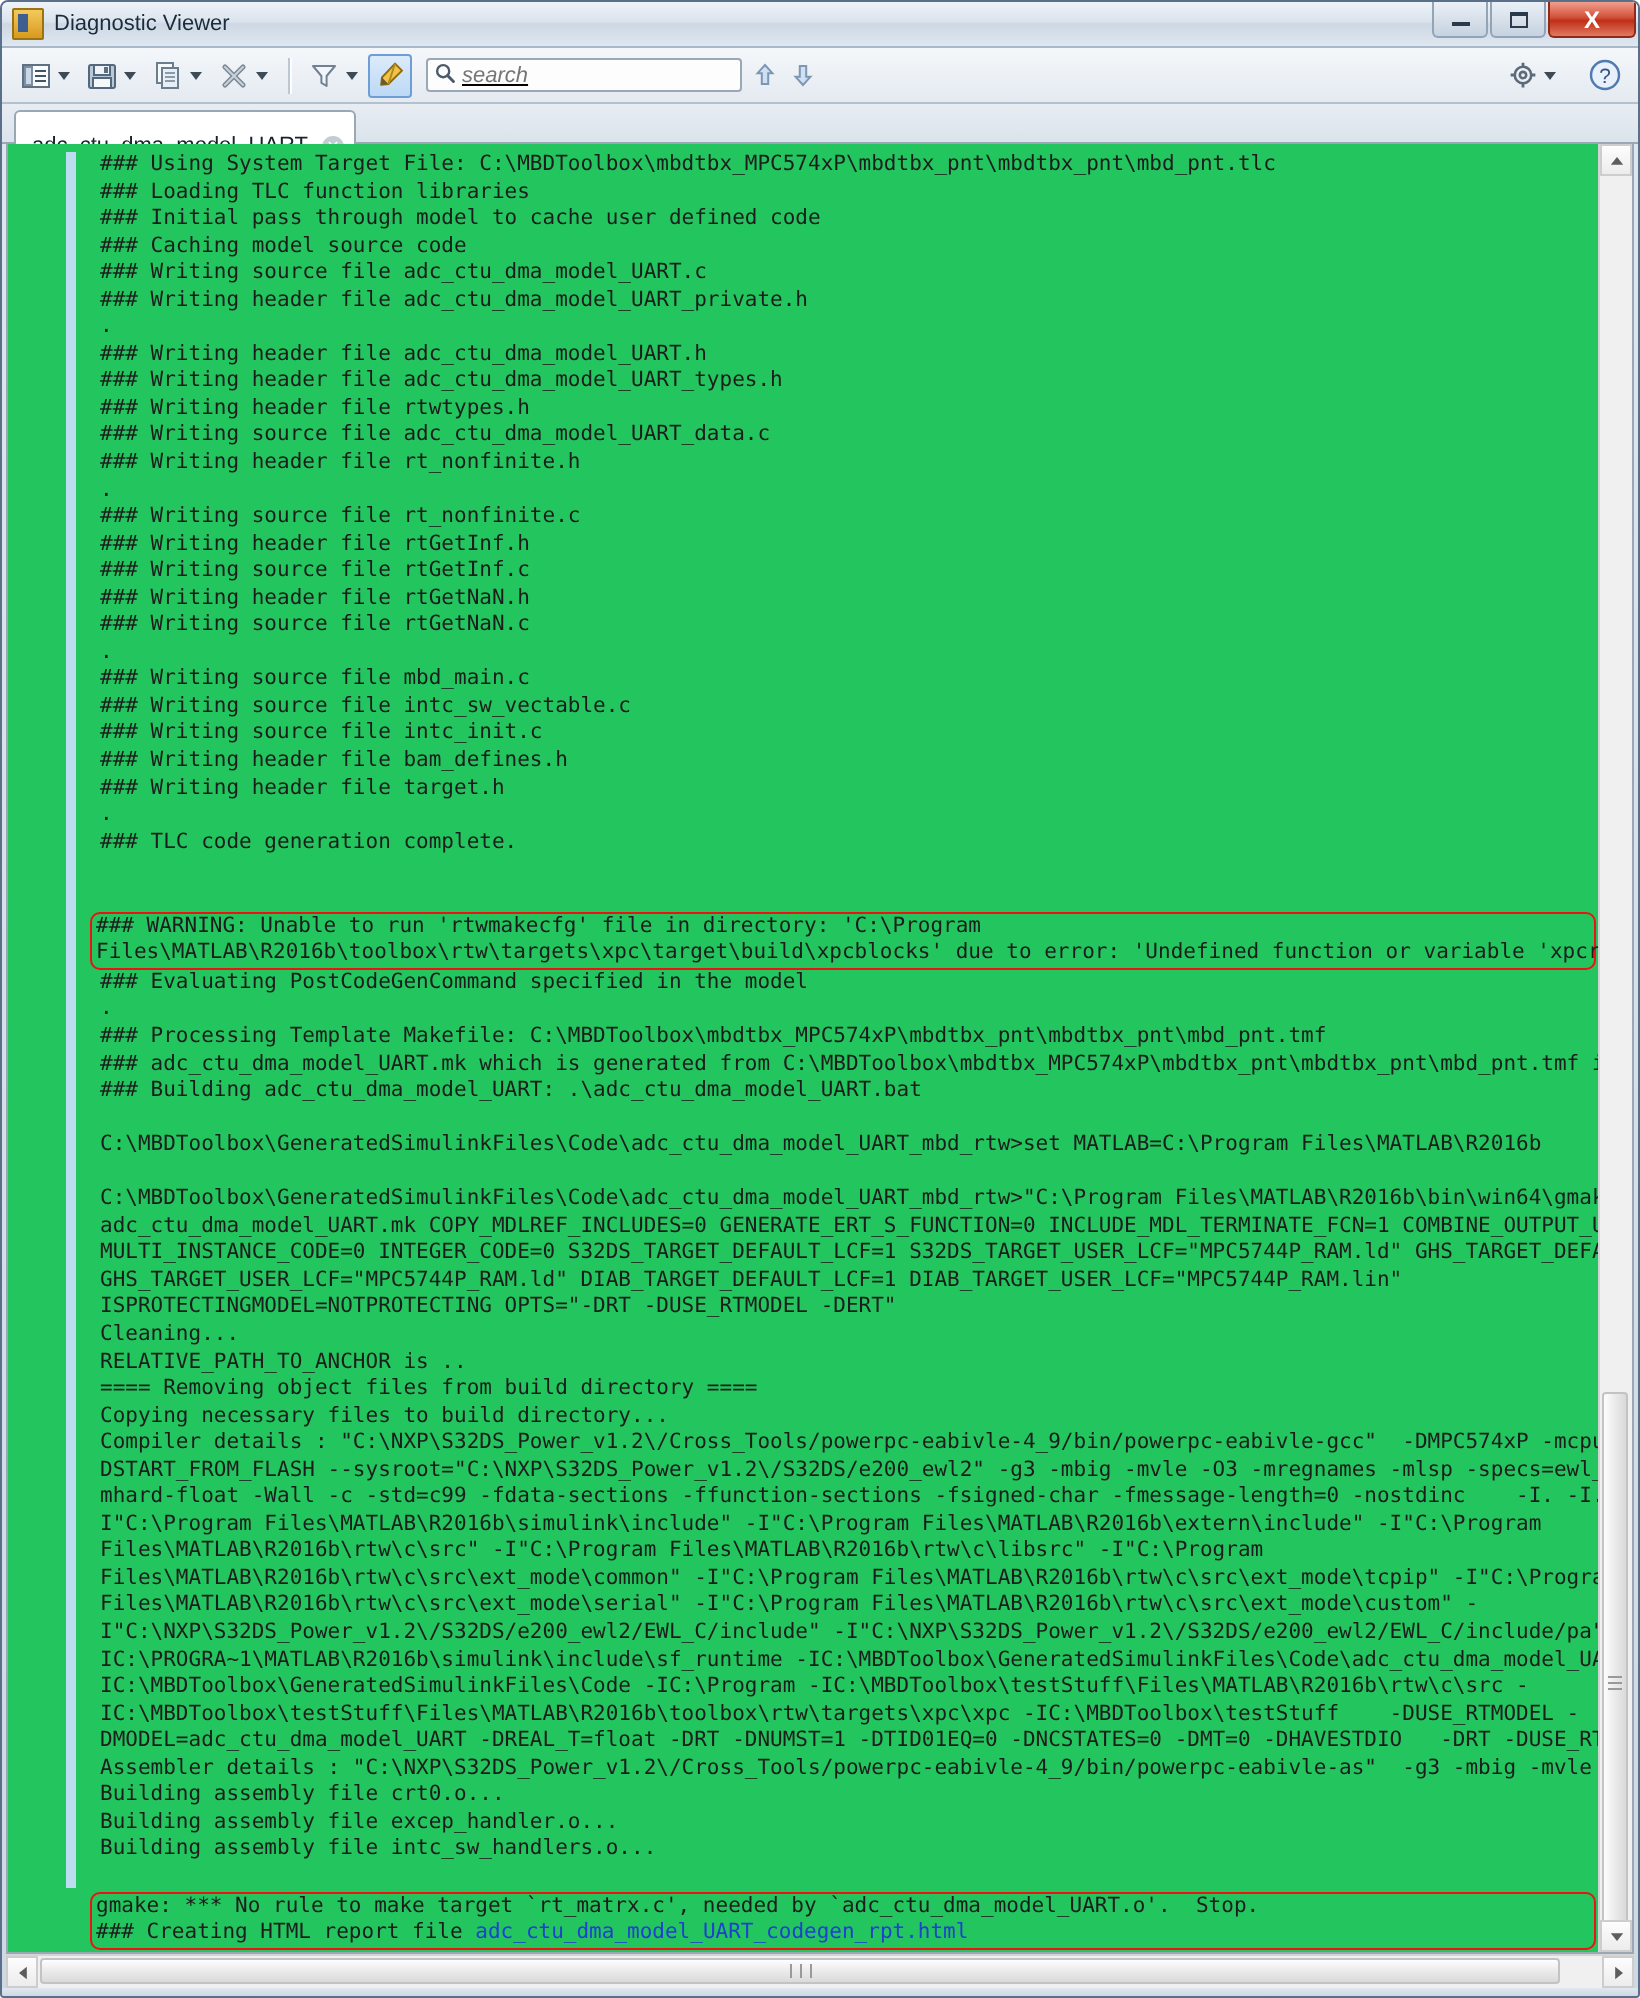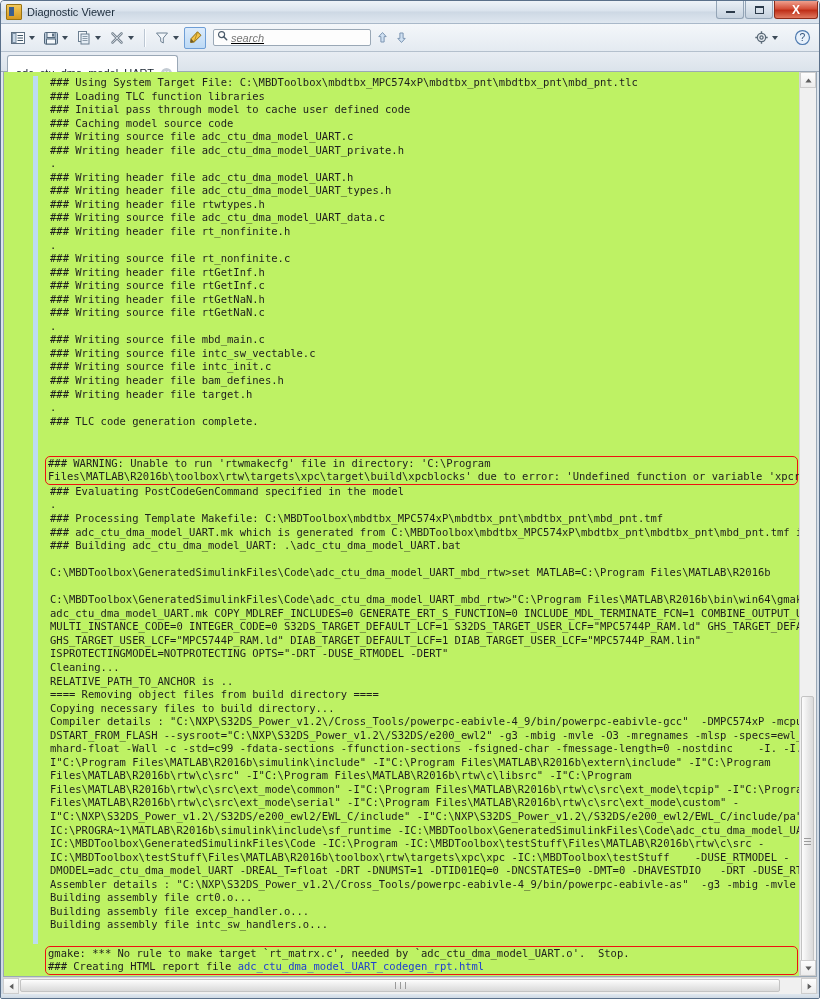--- a/index.html
+++ b/index.html
@@ -98,21 +98,21 @@
     width: 0; height: 0; margin: 0 3px 0 2px;
     border-left: 3px solid transparent;
     border-right: 3px solid transparent;
     border-top: 4px solid #3d4a58;
   }
   .tb-sep {
     width: 1px; height: 18px; margin: 0 5px;
     background: #bcc7d3; border-right: 1px solid #fbfdff;
   }
   .search-wrap {
-    display: flex; 
+    display: flex; align-items: center;
     width: 158px; height: 17px;
     margin-left: 7px;
     background: #fdfdfd;
     border: 1px solid #9aa8b6;
     border-radius: 2px;
     box-sizing: border-box;
     padding: 0 3px;
     text-decoration: underline;
   }
   .search-wrap .mag { margin-right: 3px; flex: 0 0 auto; }
@@ -163,21 +163,21 @@
     background: #ffffff;
     border: 1px solid #9aa8b6;
     border-top: none;
     margin: 0 2px 0 2px;
     overflow: hidden;
     position: relative;
   }
   .log-area {
     position: relative;
     flex: 1 1 auto;
-    background: #bef264;
+    background: #22c55e;
     overflow: hidden;
   }
   .group-bar {
     position: absolute;
     left: 29px; top: 4px; width: 5px; bottom: 32px;
     background: #bcdcf0;
   }
   .log {
     position: absolute;
     left: 0; top: 0; right: 0; bottom: 0;

